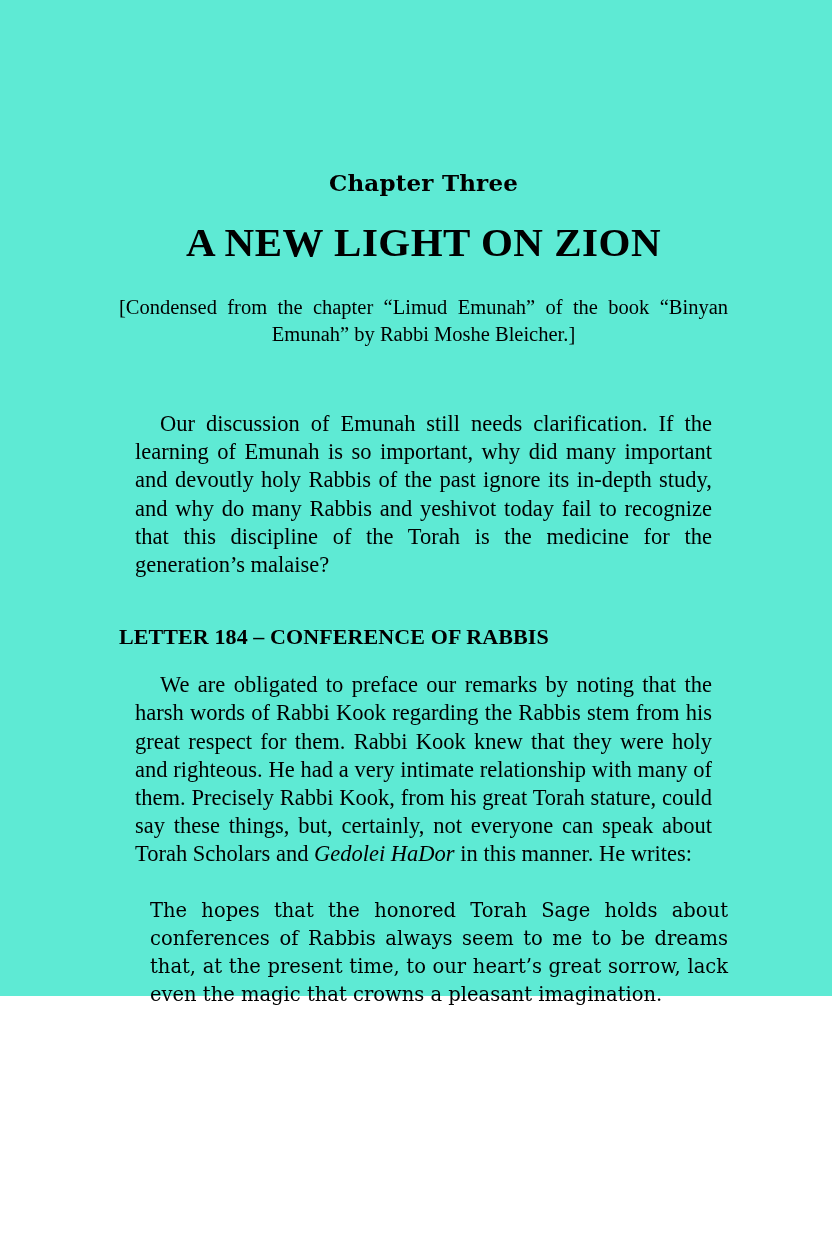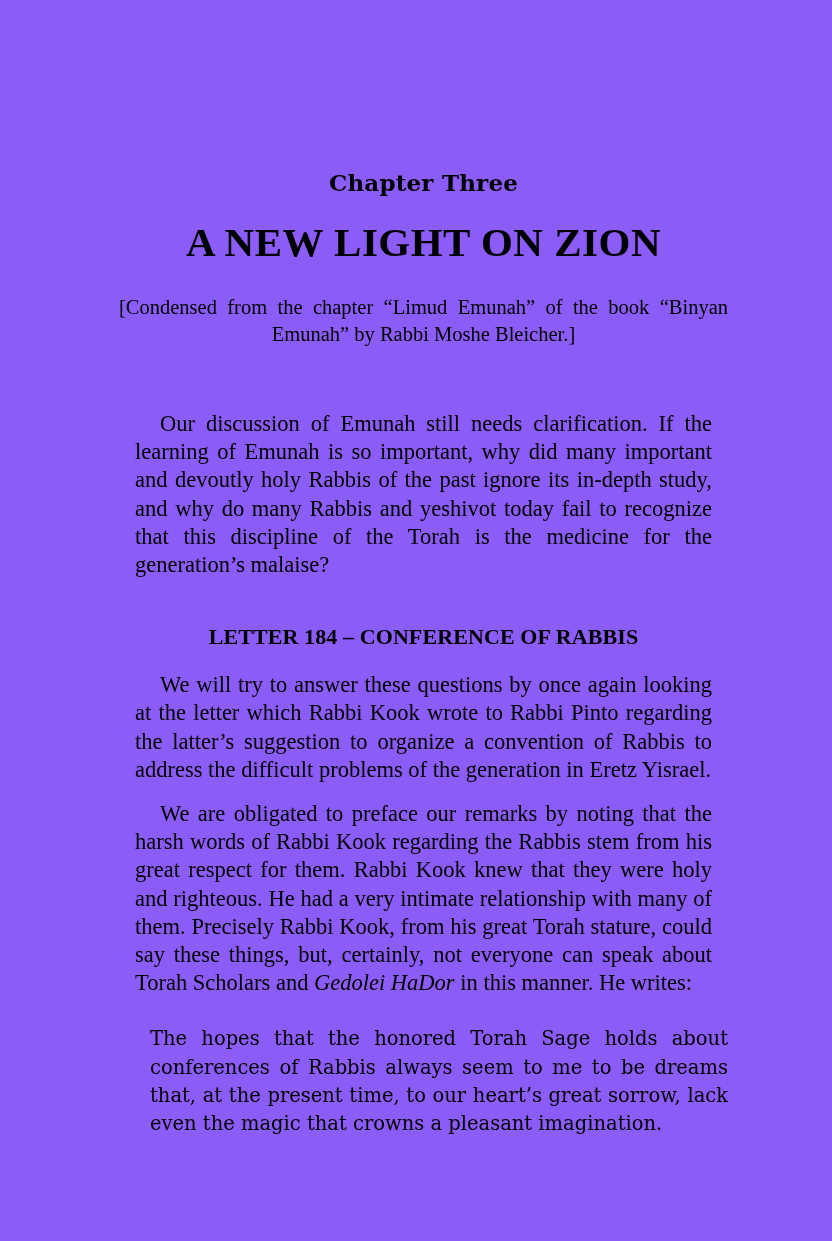--- a/index.html
+++ b/index.html
@@ -14,22 +14,22 @@
     height: 1241px;
     overflow: hidden;
     font-family: "DejaVu Serif", serif;
     color: #000000;
     -webkit-font-smoothing: antialiased;
   }
 
   .page {
     position: relative;
     width: 832px;
-    height: 1241px;
-    background: #8b5cf6;
+    height: 996px;
+    background: #5eead4;
     box-sizing: border-box;
   }
 
   .content {
     position: absolute;
     left: 119px;
     top: 0;
     width: 609px;
   }
 
@@ -84,21 +84,21 @@
   }
 
   .section-heading {
     margin: 0;
     padding-top: 28px;
     padding-bottom: 4px;
     font-family: "Liberation Serif", serif;
     font-weight: bold;
     font-size: 22px;
     line-height: 28px;
-    text-align: center;
+    text-align: left;
     letter-spacing: 0.1px;
   }
 
   
   .block-quote {
     margin: 0;
     padding-top: 12px;
     padding-bottom: 10px;
     padding-left: 31px;
     padding-right: 0px;
@@ -122,21 +122,20 @@
     <div class="chapter-label">Chapter Three</div>
 
     <h1 class="chapter-title">A NEW LIGHT ON ZION</h1>
 
     <p class="source-note">[Condensed from the chapter “Limud Emunah” of the book “Binyan Emunah” by Rabbi Moshe Bleicher.]</p>
 
     <p class="body-para first-para">Our discussion of Emunah still needs clarification. If the learning of Emunah is so important, why did many important and devoutly holy Rabbis of the past ignore its in-depth study, and why do many Rabbis and yeshivot today fail to recognize that this discipline of the Torah is the medicine for the generation’s malaise?</p>
 
     <h2 class="section-heading">LETTER 184 – CONFERENCE OF RABBIS</h2>
 
-    <p class="body-para">We will try to answer these questions by once again looking at the letter which Rabbi Kook wrote to Rabbi Pinto regarding the latter’s suggestion to organize a convention of Rabbis to address the difficult problems of the generation in Eretz Yisrael.</p>
 
     <p class="body-para"><span>We are obligated to preface our remarks by noting that the harsh words of Rabbi Kook regarding the Rabbis stem from his great respect for them. Rabbi Kook knew that they were holy and righteous. He had a very intimate relationship with many of them. Precisely Rabbi Kook, from his great Torah stature, could say these things, but, certainly, not everyone can speak about Torah Scholars and </span><em>Gedolei HaDor</em><span> in this manner. He writes:</span></p>
 
     <blockquote class="block-quote">The hopes that the honored Torah Sage holds about conferences of Rabbis always seem to me to be dreams that, at the present time, to our heart’s great sorrow, lack even the magic that crowns a pleasant imagination.</blockquote>
 
 
   </div>
 </div>
 
 </body></html>

